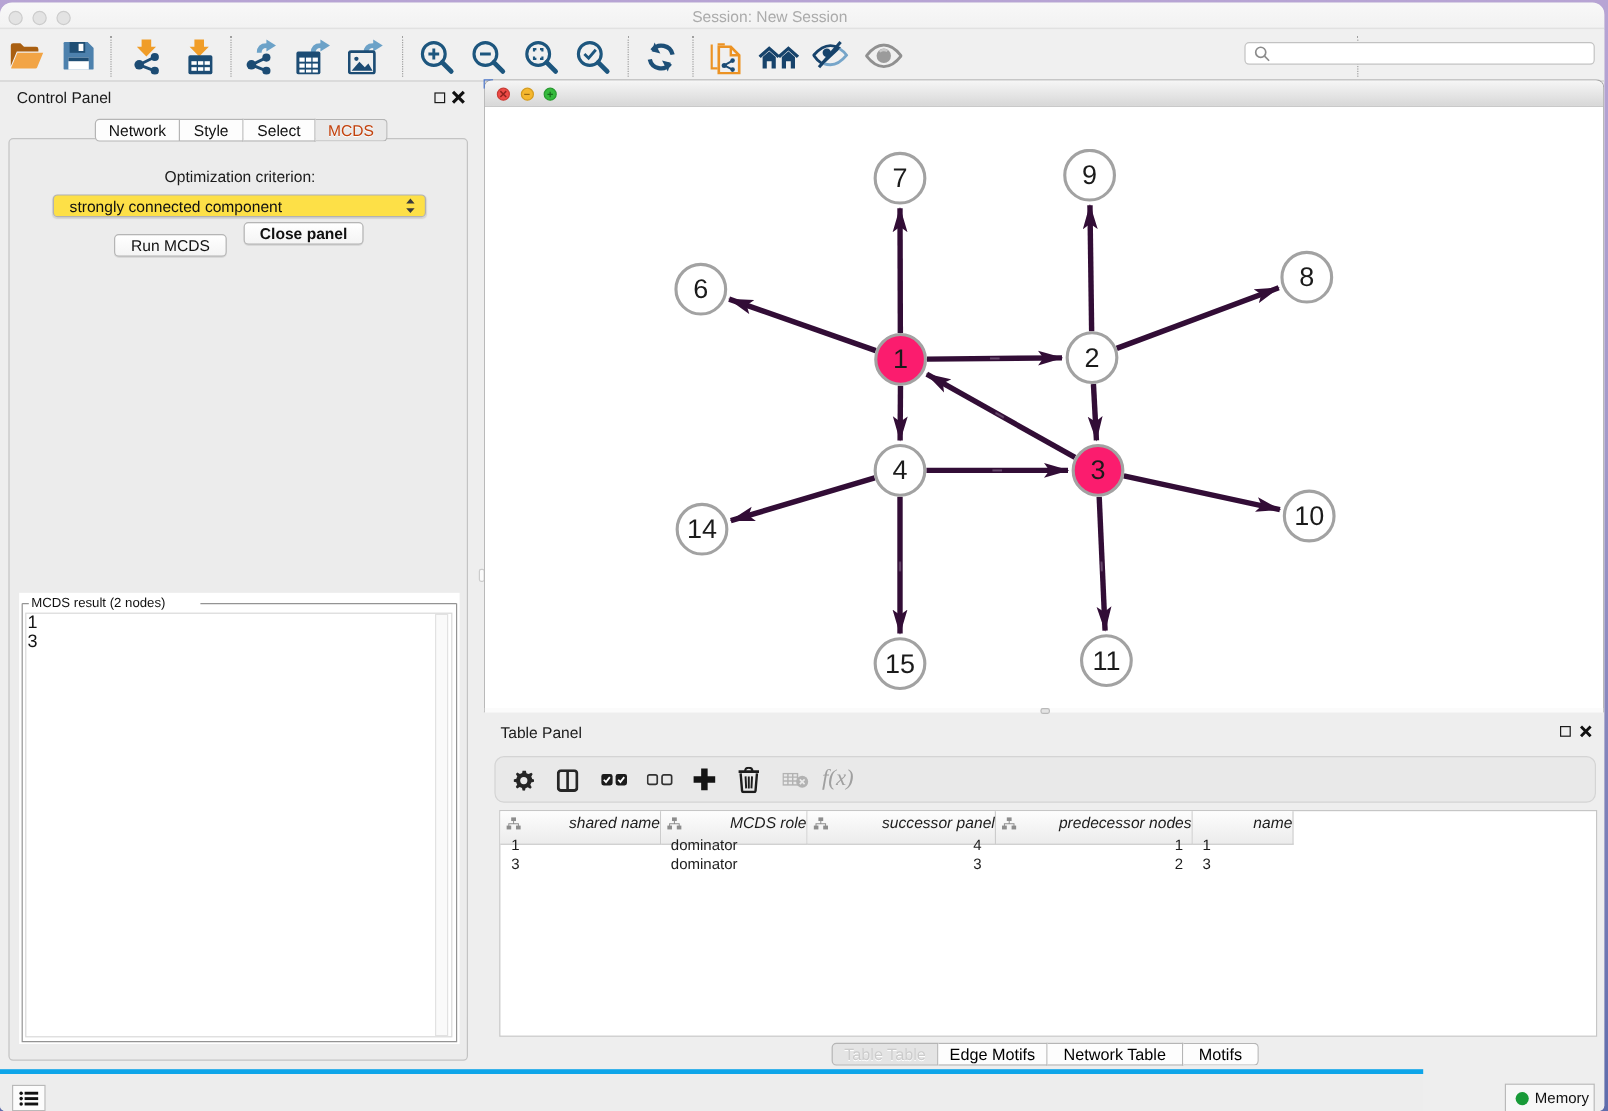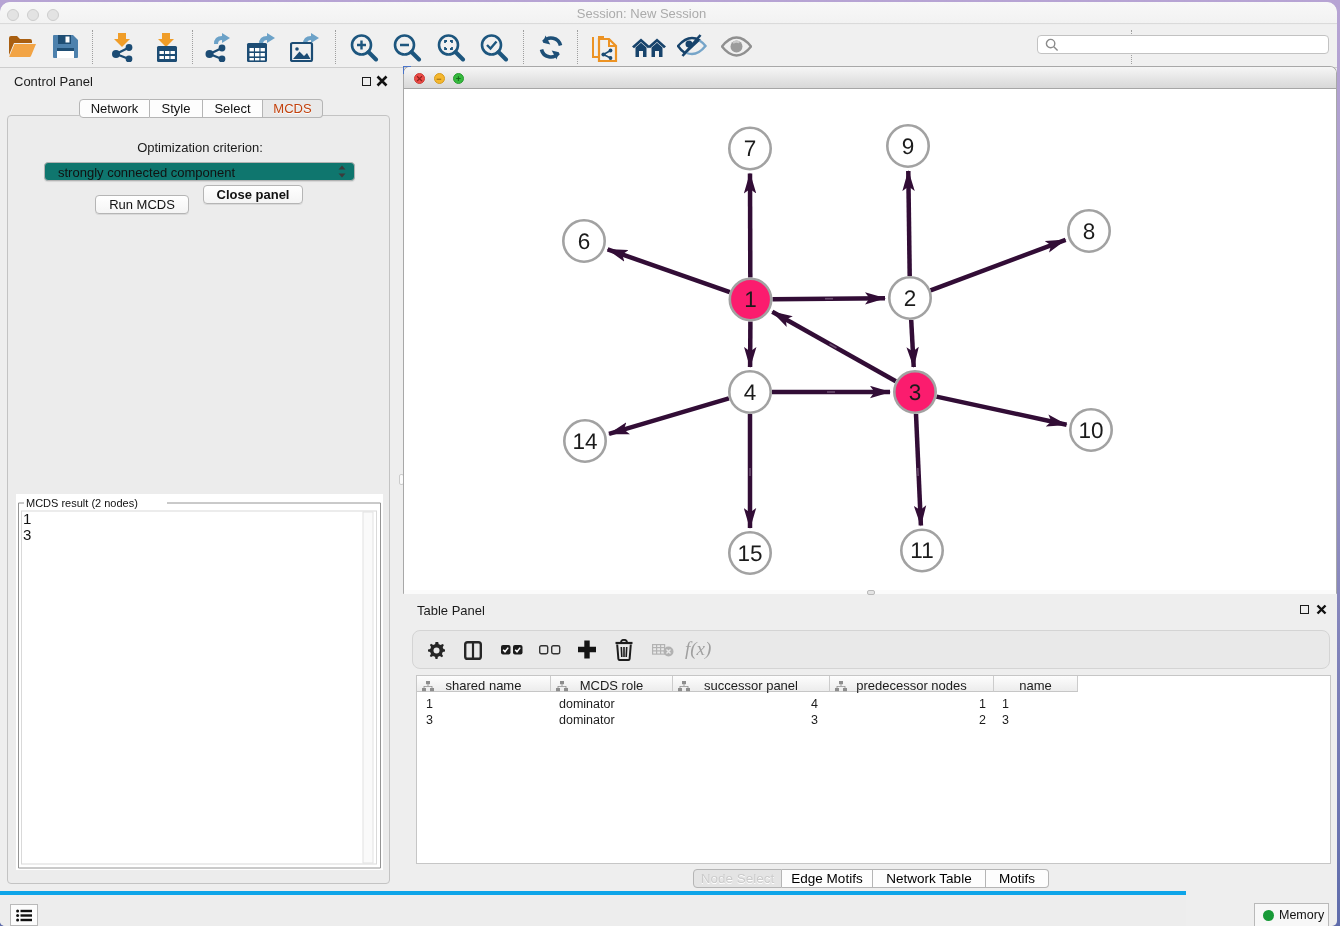--- a/index.html
+++ b/index.html
@@ -22,21 +22,21 @@
 #tabpane { position:absolute; left:7px; top:113px; width:383px; height:769px; border:1px solid #c3c3c3; border-radius:4px; background:#ececec; }
 .btn { position:absolute; background:linear-gradient(#ffffff,#f4f4f4); border:1px solid #b5b5b5; border-radius:4px; font-size:13px; color:#111; text-align:center; box-shadow:0 1px 0 rgba(0,0,0,0.08); }
 
 #netframe { position:absolute; left:403px; top:64px; width:934px; height:528px; border:1px solid #a8a8a8; border-bottom:1px solid #cfcfcf; border-radius:7px 7px 0 0; background:#ffffff; }
 #nettitle { position:absolute; left:0; top:0; width:932px; height:22px; background:linear-gradient(#f6f6f6,#d8d8d8); border-bottom:1px solid #a6a6a6; border-radius:6px 6px 0 0; }
 .mac { position:absolute; top:5.5px; width:11px; height:11px; border-radius:50%; font-size:9px; line-height:11px; text-align:center; font-weight:bold; }
 
 #tp-title { position:absolute; left:417px; top:601px; font-size:13px; color:#1b1b1b; }
 #tp-toolbar { position:absolute; left:412px; top:628px; width:918px; height:39px; background:#e9e9e9; border:1px solid #d4d4d4; border-radius:8px; }
 #tablebox { position:absolute; left:416px; top:673px; width:915px; height:189px; background:#ffffff; border:1px solid #c6c6c6; }
-.th { position:absolute; top:0; height:16px; background:linear-gradient(#fdfdfd,#ececec); border-right:1px solid #cccccc; border-bottom:1px solid #c6c6c6; font-size:13px; color:#1c1c1c; text-align:center; line-height:20px; }
+.th { position:absolute; top:0; height:28px; background:linear-gradient(#fdfdfd,#ececec); border-right:1px solid #cccccc; border-bottom:1px solid #c6c6c6; font-size:13px; color:#1c1c1c; text-align:right; line-height:20px;font-style:italic; }
 .td { position:absolute; font-size:12.5px; color:#1c1c1c; }
 .btab { position:absolute; top:867px; height:19px; line-height:18px; text-align:center; font-size:13.5px; color:#000; background:#fdfdfd; border:1px solid #b5b5b5; border-left:none; }
 
 #statusbar { position:absolute; left:0; top:889px; width:1186px; height:35px; background:#ededed; border-top:4px solid #0ea5e9; }
 </style>
 </head>
 <body>
 <div id="win">
   <div id="titlebar">
     <div class="tl" style="left:7px;"></div>
@@ -193,21 +193,21 @@
   <div class="abs" style="left:362px; top:75px; width:9px; height:9px; border:1.5px solid #1a1a1a;"></div>
   <svg class="abs" style="left:376px; top:73px;" width="12" height="12" viewBox="0 0 12 12">
       <path d="M1.5 1.5 L10.5 10.5 M10.5 1.5 L1.5 10.5" stroke="#111" stroke-width="2.6"></path>
     </svg>
   <div id="tabpane"></div>
   <div class="tab" style="left:79px; width:71px; border-left:1px solid #b5b5b5; border-radius:4px 0 0 4px;">Network</div>
   <div class="tab" style="left:150px; width:53px;">Style</div>
   <div class="tab" style="left:203px; width:60px;">Select</div>
   <div class="tab" style="left:263px; width:60px; background:#e9e9e9; color:#c2410c; text-shadow:0 1px 0 #fff; border-radius:0 4px 4px 0;">MCDS</div>
   <div class="abs" style="left:130px; top:138px; width:140px; text-align:center; font-size:13px; color:#1a1a1a;">Optimization criterion:</div>
-  <div class="abs" id="combo" style="left:44px; top:160px; width:311px; height:19px; background:#0f766e; border:1px solid #b2b2b2; border-radius:4px; box-shadow:0 1px 1px rgba(0,0,0,0.1);">
+  <div class="abs" id="combo" style="left:44px; top:160px; width:311px; height:19px; background:#fde047; border:1px solid #b2b2b2; border-radius:4px; box-shadow:0 1px 1px rgba(0,0,0,0.1);">
     <span style="position:absolute; left:13px; top:2px; font-size:13px; color:#111;">strongly connected component</span>
     <svg width="12" height="15" style="position:absolute; right:6px; top:1px;" viewBox="0 0 12 15">
       <path d="M2.5 5.5 L6 1.5 L9.5 5.5 Z M2.5 9.5 L6 13.5 L9.5 9.5 Z" fill="#3b3b3b"></path>
     </svg>
   </div>
   <div class="btn" style="left:95px; top:193px; width:94px; height:19px; line-height:18px;">Run MCDS</div>
   <div class="btn" style="left:203px; top:183px; width:100px; height:19px; line-height:18px;font-weight:bold;">Close panel</div>
   <div id="mcdsbox">
     <div class="abs" style="left:16px; top:492px; width:367px; height:376px; background:#ffffff;"></div>
     <svg class="abs" style="left:16px; top:492px;" width="367" height="376" viewBox="0 0 367 376">
@@ -385,21 +385,21 @@
     <div class="td" style="left:356px; top:21px; width:45px; text-align:right;">4</div>
     <div class="td" style="left:524px; top:21px; width:45px; text-align:right;">1</div>
     <div class="td" style="left:585px; top:21px;">1</div>
     <div class="td" style="left:9px; top:37px;">3</div>
     <div class="td" style="left:142px; top:37px;">dominator</div>
     <div class="td" style="left:356px; top:37px; width:45px; text-align:right;">3</div>
     <div class="td" style="left:524px; top:37px; width:45px; text-align:right;">2</div>
     <div class="td" style="left:585px; top:37px;">3</div>
   </div>
   <div id="btabs">
-    <div class="btab" style="left:693px; width:89px; border-left:1px solid #b5b5b5; border-radius:4px 0 0 4px; background:#e4e4e4; color:#cbcbcb; text-shadow:0 1px 0 #fff;">Node Select</div>
+    <div class="btab" style="left:693px; width:89px; border-left:1px solid #b5b5b5; border-radius:4px 0 0 4px; background:#e4e4e4; color:#cbcbcb; text-shadow:0 1px 0 #fff;">Table Table</div>
     <div class="btab" style="left:782px; width:91px;">Edge Motifs</div>
     <div class="btab" style="left:873px; width:113px;">Network Table</div>
     <div class="btab" style="left:986px; width:63px; border-radius:0 4px 4px 0;">Motifs</div>
   </div>
   <div id="statusbar">
     <div class="abs" style="left:10px; top:9px; width:28px; height:22px; background:#fcfcfc; border:1px solid #b9b9b9;">
       <svg width="16" height="13" style="position:absolute; left:5px; top:4px;" viewBox="0 0 16 13">
         <g fill="#111">
             <circle cx="1.6" cy="2" r="1.5"></circle>
             <circle cx="1.6" cy="6.5" r="1.5"></circle>

